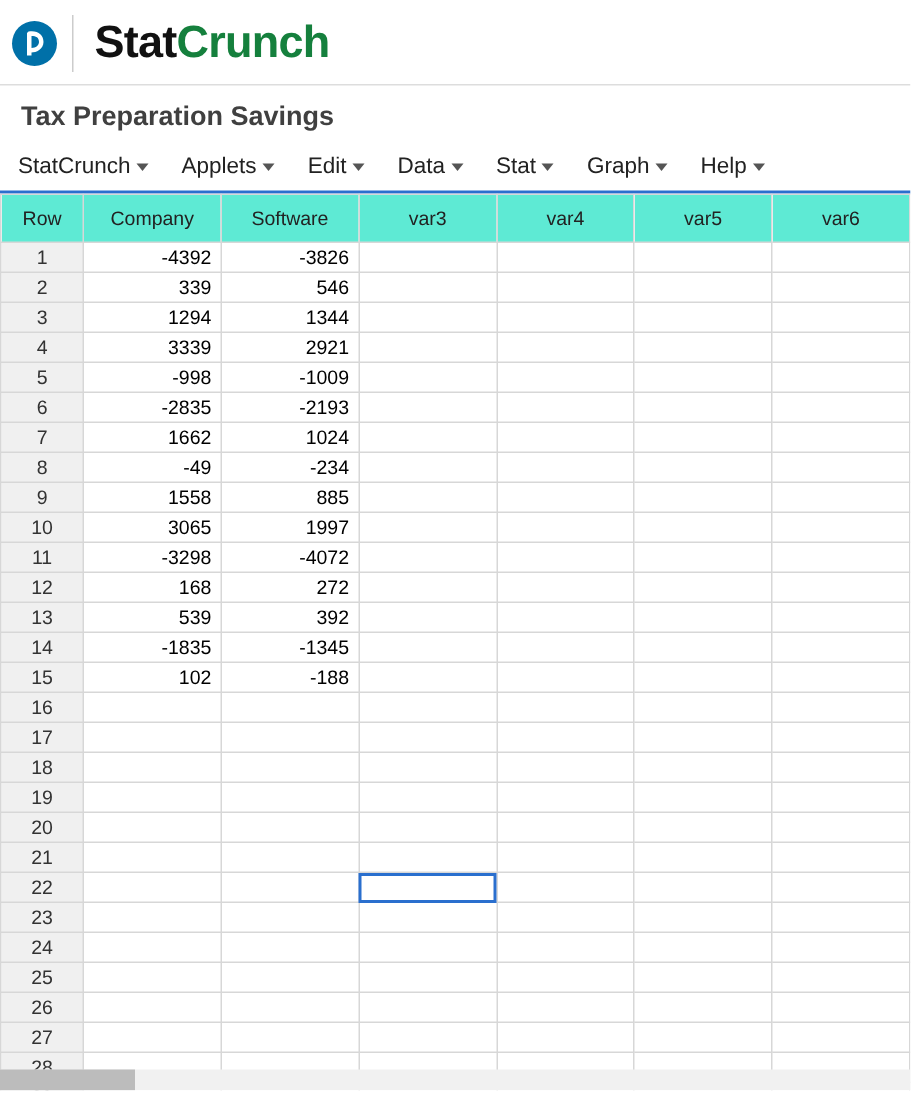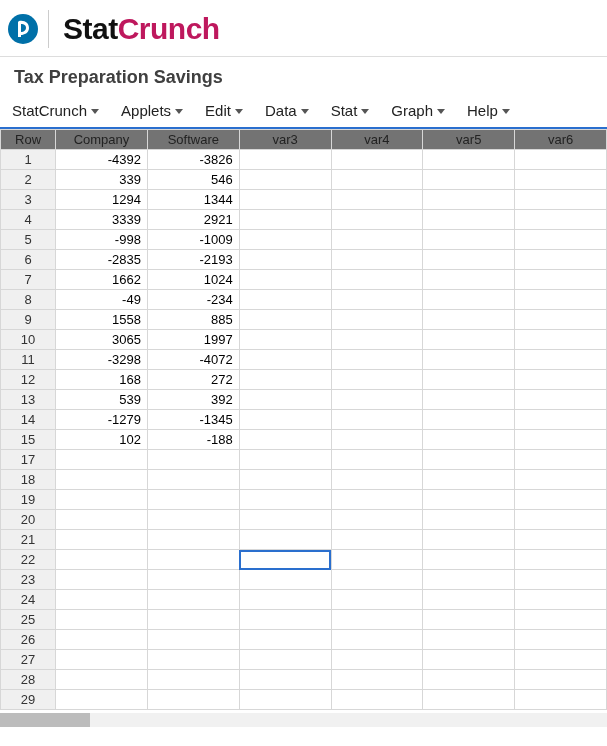--- a/index.html
+++ b/index.html
@@ -32,21 +32,21 @@
     height: 38px;
     background: #ccc;
     margin-right: 14px;
   }
   .brand {
     font-size: 30px;
     font-weight: 700;
     letter-spacing: -0.5px;
   }
   .brand .p1 { color: #111; }
-  .brand .p2 { color: #be185d; }
+  .brand .p2 { color: #15803d; }
   .subtitle {
     font-size: 18px;
     font-weight: 700;
     color: #404040;
     padding: 10px 14px 10px 14px;
   }
   .menubar {
     display: flex;
     gap: 22px;
     padding: 4px 12px 8px 12px;
@@ -79,25 +79,25 @@
     font-size: 13px;
   }
   .sheet th, .sheet td {
     border: 1px solid #d7d7d7;
     height: 20px;
     padding: 0 6px;
     white-space: nowrap;
     overflow: hidden;
   }
   .sheet th {
-    background: #737373;
+    background: #5eead4;
     font-weight: 400;
     color: #222;
     text-align: center;
-    height: 20px;
+    height: 32px;
   }
   .sheet td.rownum {
     background: #f0f0f0;
     text-align: center;
     color: #333;
     width: 54px;
   }
   .sheet th:first-child { width: 54px; }
   .sheet td.datacell {
     text-align: right;
@@ -297,31 +297,40 @@
           <td class="rownum">13</td>
           <td class="datacell">539</td>
           <td class="datacell">392</td>
           <td class="datacell"></td>
           <td class="datacell"></td>
           <td class="datacell"></td>
           <td class="datacell"></td>
         </tr>
         <tr>
           <td class="rownum">14</td>
-          <td class="datacell">-1279</td>
+          <td class="datacell">-1835</td>
           <td class="datacell">-1345</td>
           <td class="datacell"></td>
           <td class="datacell"></td>
           <td class="datacell"></td>
           <td class="datacell"></td>
         </tr>
         <tr>
           <td class="rownum">15</td>
           <td class="datacell">102</td>
           <td class="datacell">-188</td>
+          <td class="datacell"></td>
+          <td class="datacell"></td>
+          <td class="datacell"></td>
+          <td class="datacell"></td>
+        </tr>
+        <tr>
+          <td class="rownum">16</td>
+          <td class="datacell"></td>
+          <td class="datacell"></td>
           <td class="datacell"></td>
           <td class="datacell"></td>
           <td class="datacell"></td>
           <td class="datacell"></td>
         </tr>
         <tr>
           <td class="rownum">17</td>
           <td class="datacell"></td>
           <td class="datacell"></td>
           <td class="datacell"></td>

